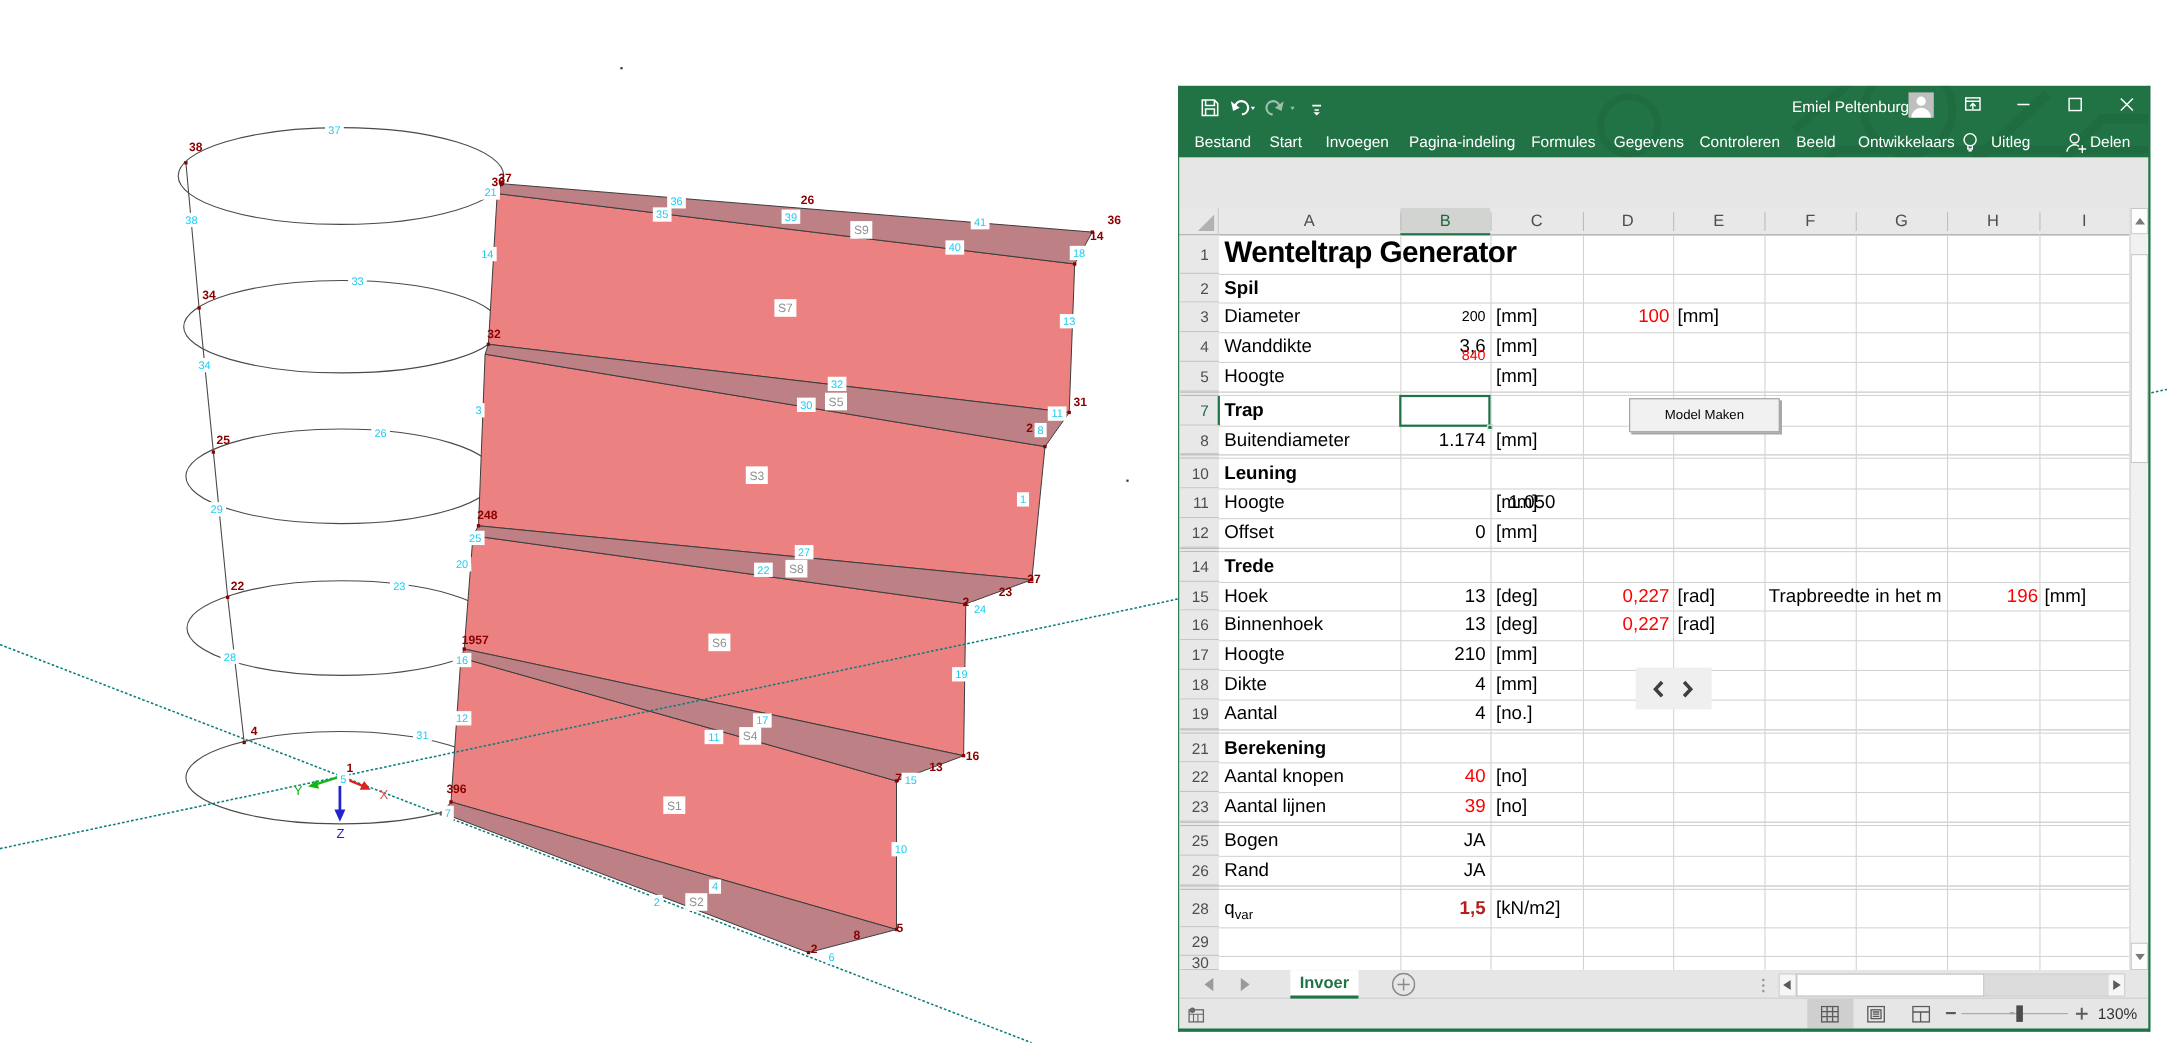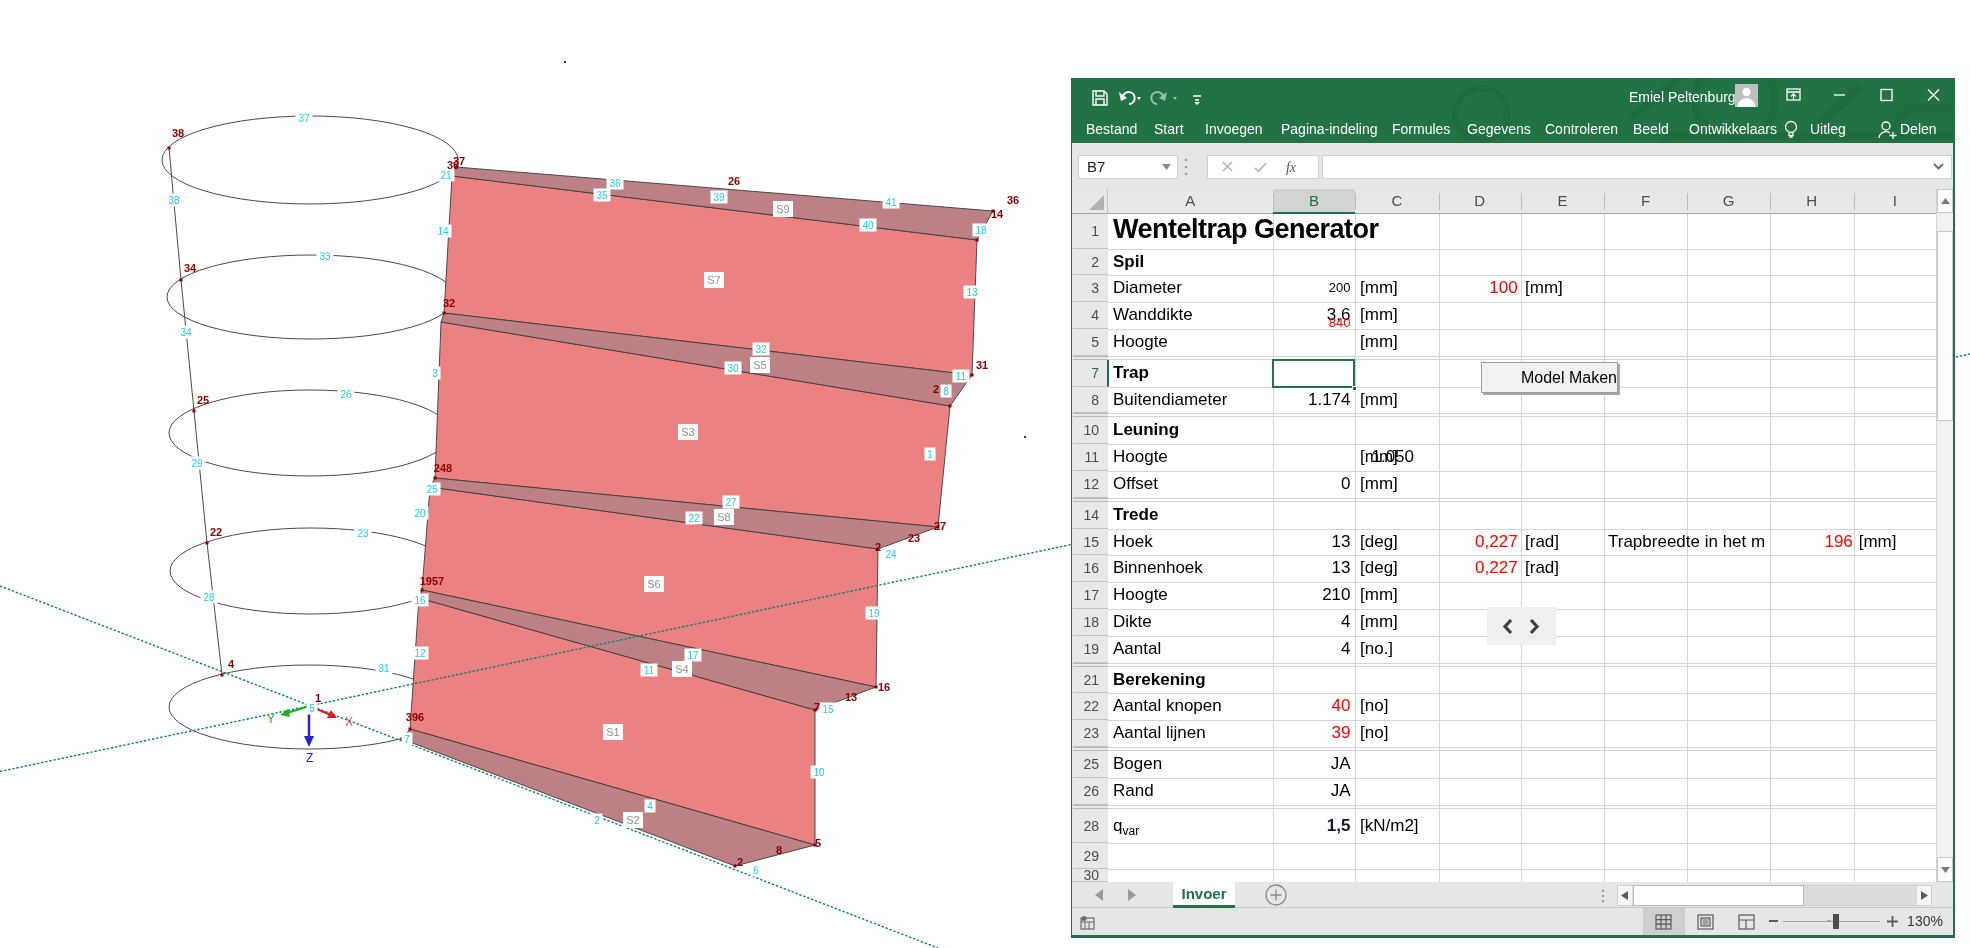--- a/index.html
+++ b/index.html
@@ -16,21 +16,21 @@
 
 .colhdr { position:absolute; top:189px; height:24.6px; background:#e8e8e8; color:#4d4d4d;
   font-size:15px; text-align:center; line-height:24px; border-bottom:1px solid #9fa4a8; }
 .colsep { position:absolute; top:193px; height:17px; width:1px; background:#bdbdbd; }
 .rowhdr { position:absolute; left:1px; width:36px; background:#e8e8e8; color:#4d4d4d;
   font-size:14px; text-align:right; padding-right:8px; border-bottom:1px solid #c3c3c3; }
 .gl { position:absolute; background:#d4d4d4; }
 .cell { position:absolute; font-size:15px; color:#000; white-space:nowrap; overflow:hidden; }
 .b { font-weight:bold; }
 .red { color:#fe0000; }
-.grn { color:#0f172a; font-weight:bold; }
+.grn { color:#b91c1c; font-weight:bold; }
 .rt { text-align:right; }
 </style></head>
 <body>
 <svg class="abs" style="left:0;top:0" width="1970" height="948" viewBox="0 0 1970 948">
 <ellipse cx="310" cy="160" rx="148" ry="44" fill="none" stroke="#4a4a4a" stroke-width="1"></ellipse>
 <ellipse cx="311" cy="297" rx="144" ry="42" fill="none" stroke="#4a4a4a" stroke-width="1"></ellipse>
 <ellipse cx="310" cy="433" rx="141" ry="43" fill="none" stroke="#4a4a4a" stroke-width="1"></ellipse>
 <ellipse cx="311" cy="571" rx="141" ry="43" fill="none" stroke="#4a4a4a" stroke-width="1"></ellipse>
 <ellipse cx="309" cy="707" rx="140" ry="42" fill="none" stroke="#4a4a4a" stroke-width="1"></ellipse>
 <polyline points="169,148 181,280 194,411 207,543 222,675" fill="none" stroke="#4a4a4a" stroke-width="1"></polyline>
@@ -270,42 +270,20 @@
 <div class="tab" style="left:739px">Uitleg</div>
 <svg class="abs" style="left:806px;top:42px" width="22" height="20" viewBox="0 0 22 20">
         <g stroke="#fff" fill="none" stroke-width="1.3">
           <circle cx="9" cy="6" r="4"></circle>
           <path d="M2,18 a7,7 0 0 1 11,-5"></path>
           <path d="M16,12 v7 M12.5,15.5 h7"></path>
         </g>
       </svg>
 <div class="tab" style="left:829px">Delen</div>
 </div>
-<div id="fbar">
-<div class="whitebox" style="left:7px;top:12px;width:100px;height:24px;font-size:15px;color:#222;line-height:22px;padding-left:8px">B7<svg class="abs" style="right:6px;top:8px" width="9" height="7" viewBox="0 0 9 7">
-          <polygon points="0,0 9,0 4.5,6" fill="#8a8a8a"></polygon>
-        </svg></div>
-<svg class="abs" style="left:113px;top:14px" width="4" height="20" viewBox="0 0 4 20">
-        <circle cx="2" cy="3" r="1.3" fill="#a0a0a0"></circle>
-        <circle cx="2" cy="10" r="1.3" fill="#a0a0a0"></circle>
-        <circle cx="2" cy="17" r="1.3" fill="#a0a0a0"></circle>
-      </svg>
-<div class="whitebox" style="left:136px;top:12px;width:112px;height:24px"></div>
-<svg class="abs" style="left:136px;top:12px" width="112" height="24" viewBox="0 0 112 24">
-        <g stroke="#b5b5b5" fill="none" stroke-width="1.6">
-          <path d="M16,7 l9,9 M25,7 l-9,9"></path>
-          <path d="M48,13 l3.5,3.5 L59,8"></path>
-        </g>
-        <text x="84" y="17" font-size="14" font-style="italic" fill="#555" font-family="Liberation Serif" text-anchor="middle">fx</text>
-      </svg>
-<div class="whitebox" style="left:251px;top:12px;width:630px;height:24px"></div>
-<svg class="abs" style="left:862px;top:20px" width="11" height="8" viewBox="0 0 11 8">
-        <path d="M1,1 l4.5,4.5 L10,1" stroke="#666" stroke-width="1.8" fill="none"></path>
-      </svg>
-</div>
 </div>
 <div class="abs" style="left:1108px;top:213.6px;width:828.0999999999999px;height:668.4px;background:#fff"></div>
 <div class="abs" style="left:1072px;top:189px;width:36px;height:24.6px;background:#e8e8e8;border-bottom:1px solid #9fa4a8;border-right:1px solid #c3c3c3"></div>
 <svg class="abs" style="left:1089px;top:195px" width="15" height="15" viewBox="0 0 15 15">
     <polygon points="15,0 15,15 0,15" fill="#b2b2b2"></polygon>
   </svg>
 <div class="colhdr" style="left:1108px;width:164.5px">A</div>
 <div class="colhdr" style="left:1272.5px;width:82.90000000000009px;background:#d2d4d2;color:#1e6b41;border-bottom:2px solid #217346;line-height:23px">B</div>
 <div class="colsep" style="left:1272.5px"></div>
 <div class="colhdr" style="left:1355.4px;width:83.19999999999982px">C</div>
@@ -471,21 +449,21 @@
 <div class="cell " style="left:1360px;top:720.2px;height:26.8px;line-height:26.8px;font-size:17px">[no]</div>
 <div class="cell " style="left:1113px;top:751.0px;height:26.8px;line-height:26.8px;font-size:17px">Bogen</div>
 <div class="cell rt " style="left:1272.5px;top:751.0px;width:78px;height:26.8px;line-height:26.8px;font-size:17px">JA</div>
 <div class="cell " style="left:1113px;top:777.8px;height:26.8px;line-height:26.8px;font-size:17px">Rand</div>
 <div class="cell rt " style="left:1272.5px;top:777.8px;width:78px;height:26.8px;line-height:26.8px;font-size:17px">JA</div>
 <div class="cell" style="left:1113px;top:808.6px;height:34px;line-height:34px;font-size:17px">q<span style="font-size:12px;vertical-align:-4px">var</span></div>
 <div class="cell rt grn" style="left:1272.5px;top:808.6px;width:78px;height:34px;line-height:34px;font-size:17px">1,5</div>
 <div class="cell " style="left:1360px;top:808.6px;height:34px;line-height:34px;font-size:17px">[kN/m2]</div>
 <div class="abs" style="left:1271.5px;top:358.8px;width:83.90000000000009px;height:28.8px;border:2px solid #217346"></div>
 <div class="abs" style="left:1352.4px;top:385.6px;width:5px;height:5px;background:#217346;border:1px solid #fff"></div>
-<div class="abs" style="left:1481px;top:362px;width:137px;height:31px;background:#f2f1f1;border:1px solid #9c9c9c;box-shadow:2px 2px 0 #a8a8a8;font-size:16px;color:#000;text-align:right;line-height:29px">Model Maken</div>
+<div class="abs" style="left:1481px;top:362px;width:137px;height:31px;background:#f2f1f1;border:1px solid #9c9c9c;box-shadow:2px 2px 0 #a8a8a8;font-size:12px;color:#000;text-align:center;line-height:29px">Model Maken</div>
 <div class="abs" style="left:1487px;top:607px;width:69px;height:38px;background:#f0efef"></div>
 <svg class="abs" style="left:1487px;top:607px" width="69" height="38" viewBox="0 0 69 38">
     <g stroke="#3f3f3f" stroke-width="3.2" fill="none">
       <path d="M24,13 l-6,6.5 6,6.5"></path>
       <path d="M44,13 l6,6.5 -6,6.5"></path>
     </g>
   </svg>
 <div class="abs" style="left:1936.1px;top:189px;width:16.9px;height:693px;background:#f1f1f1;border-left:1px solid #d4d4d4"></div>
 <div class="abs" style="left:1937px;top:189px;width:16px;height:24px;background:#fdfdfd;border:1px solid #c8c8c8"></div>
 <svg class="abs" style="left:1941px;top:198px" width="9" height="7" viewBox="0 0 9 7">

